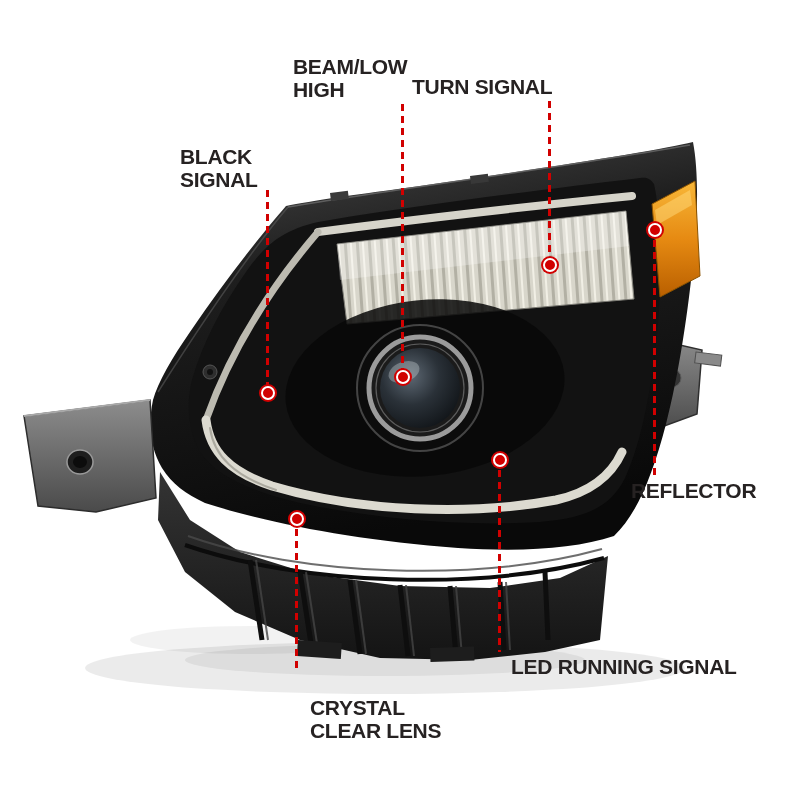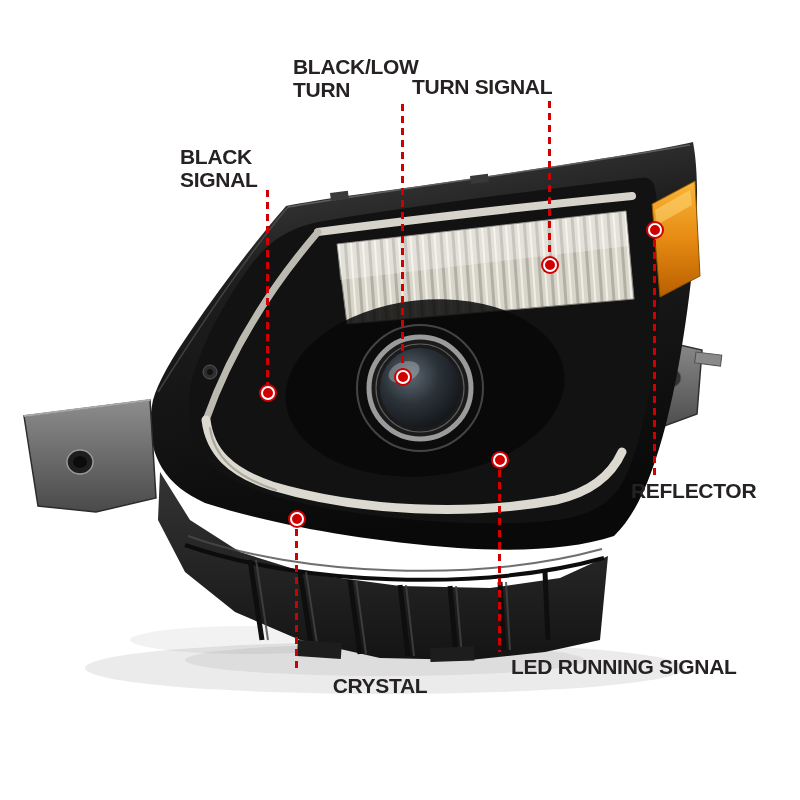--- a/index.html
+++ b/index.html
@@ -20,21 +20,21 @@
     position:absolute;
     font-weight:700;
     font-size:21px;
     line-height:1.1;
     letter-spacing:-0.3px;
     color:var(--ink);
     white-space:nowrap;
     z-index:3;
   }
   .label span{display:block;}
-  .label.center{text-align:center;white-space:normal;}
+  .label.center{text-align:left;white-space:normal;margin-top:22px;}
   .leader{
     position:absolute;
     width:3px;
     background:repeating-linear-gradient(to bottom, var(--red) 0 7px, transparent 7px 12px);
     z-index:2;
   }
   .dot{
     position:absolute;
     width:10px;height:10px;
     border-radius:50%;
@@ -190,22 +190,22 @@
     <div class="label" style="left:180px;top:145px">
       <span>BLACK</span>
       <span>SIGNAL</span>
     </div>
     <div class="leader" style="left:266px;top:190px;height:195px"></div>
     <div class="dot" style="left:261px;top:386px"></div>
   </div>
 
   <div class="callout">
     <div class="label" style="left:293px;top:55px">
-      <span>BLACK/LOW</span>
-      <span>TURN</span>
+      <span>BEAM/LOW</span>
+      <span>HIGH</span>
     </div>
     <div class="leader" style="left:401px;top:104px;height:265px"></div>
     <div class="dot" style="left:396px;top:370px"></div>
   </div>
 
   <div class="callout">
     <div class="label" style="left:412px;top:75px">
       <span>TURN SIGNAL</span>
     </div>
     <div class="leader" style="left:548px;top:101px;height:156px"></div>
@@ -226,16 +226,17 @@
     <div class="label" style="left:511px;top:655px">
       <span>LED RUNNING SIGNAL</span>
     </div>
   </div>
 
   <div class="callout">
     <div class="dot" style="left:290px;top:512px"></div>
     <div class="leader" style="left:295px;top:529px;height:142px"></div>
     <div class="label center" style="left:310px;top:674px;width:140px">
       <span>CRYSTAL</span>
+      <span>CLEAR LENS</span>
     </div>
   </div>
 
 </div>
 
 </body></html>

